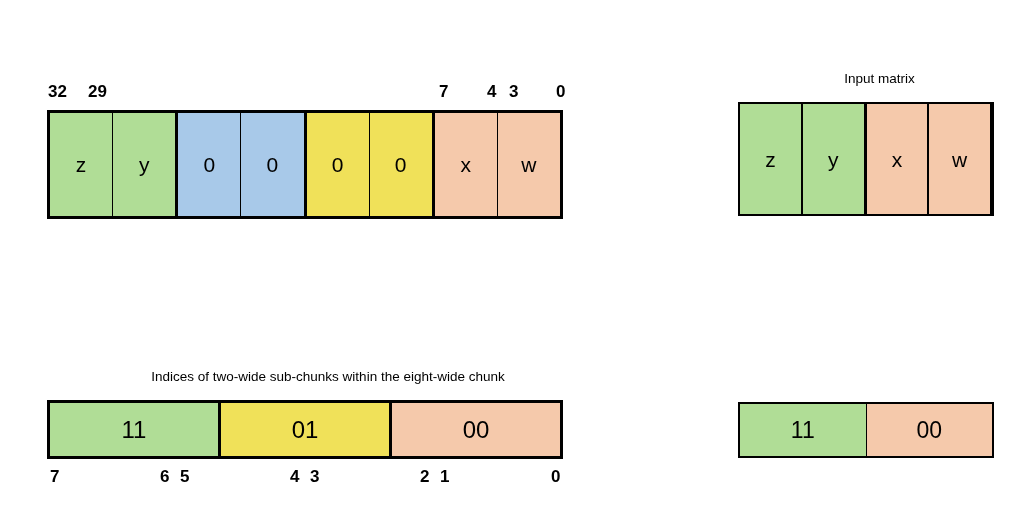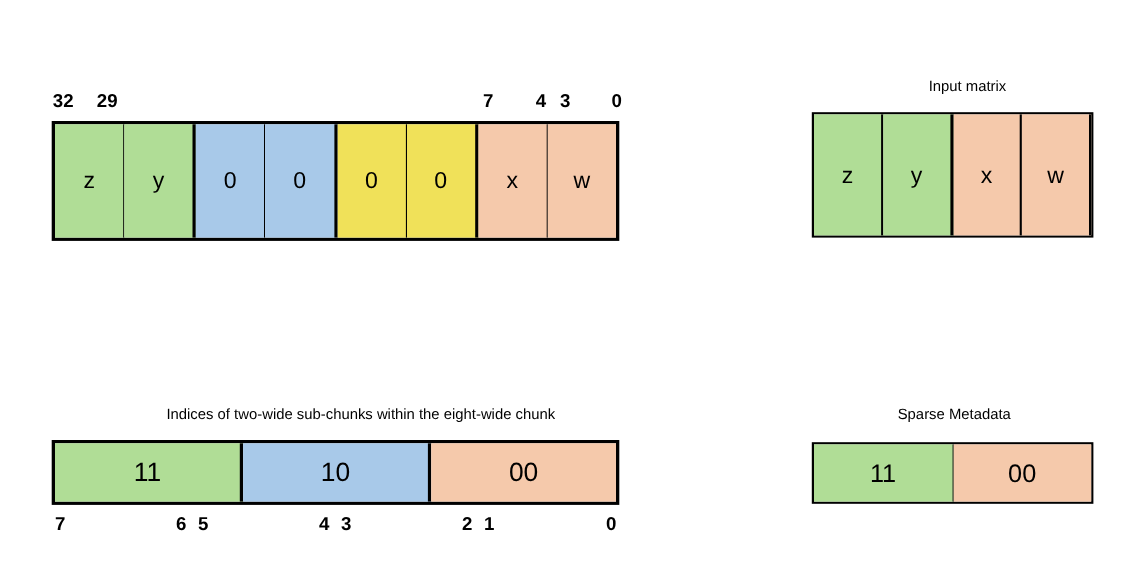--- a/index.html
+++ b/index.html
@@ -114,39 +114,38 @@
         <div class="cell inmat" style="background: rgb(245, 201, 171); flex: 1 1 0px;">w</div>
       </div>
   </div>
 
   <div class="panel" style="left:0px; top:360px; width:610px; height:140px;">
 
     <div class="panel-title" style="left:0px; top:9px; width:610px;padding-left:23px;">Indices of two-wide sub-chunks within the eight-wide chunk</div>
 
     <div class="bar" style="left:47px; top:40px; width:516px; height:59px;">
         <div class="cell idx" style="background: rgb(176, 221, 150); flex: 1 1 0px; border-right: 3px solid rgb(0, 0, 0);">11</div>
-        <div class="cell idx" style="background: rgb(168, 201, 233); flex: 1 1 0px; border-right: 3px solid rgb(0, 0, 0);">10</div>
+        <div class="cell idx" style="background: rgb(240, 225, 89); flex: 1 1 0px; border-right: 3px solid rgb(0, 0, 0);">01</div>
         <div class="cell idx" style="background: rgb(245, 201, 171); flex: 1 1 0px;">00</div>
       </div>
 
     <div style="position:absolute; left:0; top:99px; width:610px; height:30px;">
         <div class="tick" style="left: 50px; top: 9px;">7</div>
         <div class="tick" style="left: 160px; top: 9px;">6</div>
         <div class="tick" style="left: 180px; top: 9px;">5</div>
         <div class="tick" style="left: 290px; top: 9px;">4</div>
         <div class="tick" style="left: 310px; top: 9px;">3</div>
         <div class="tick" style="left: 420px; top: 9px;">2</div>
         <div class="tick" style="left: 440px; top: 9px;">1</div>
         <div class="tick" style="left: 551px; top: 9px;">0</div>
       </div>
   </div>
 
   <div class="panel" style="left:700px; top:360px; width:335px; height:140px;">
 
-    <div class="panel-title" style="left:0px; top:9px; width:335px;">Sparse Metadata</div>
 
     <div class="bar thin" style="left:38px; top:42px; width:256px; height:56px;">
         <div class="cell meta" style="background: rgb(176, 221, 150); flex: 1 1 0px;">11</div>
         <div class="cell meta" style="background: rgb(245, 201, 171); flex: 1 1 0px;">00</div>
       </div>
   </div>
 
 </div>
 
 </body></html>

